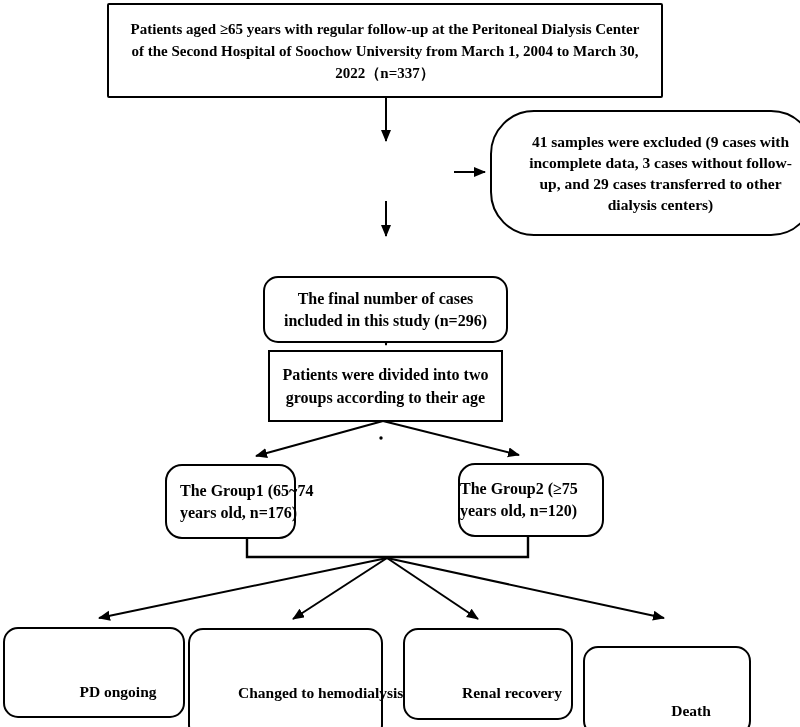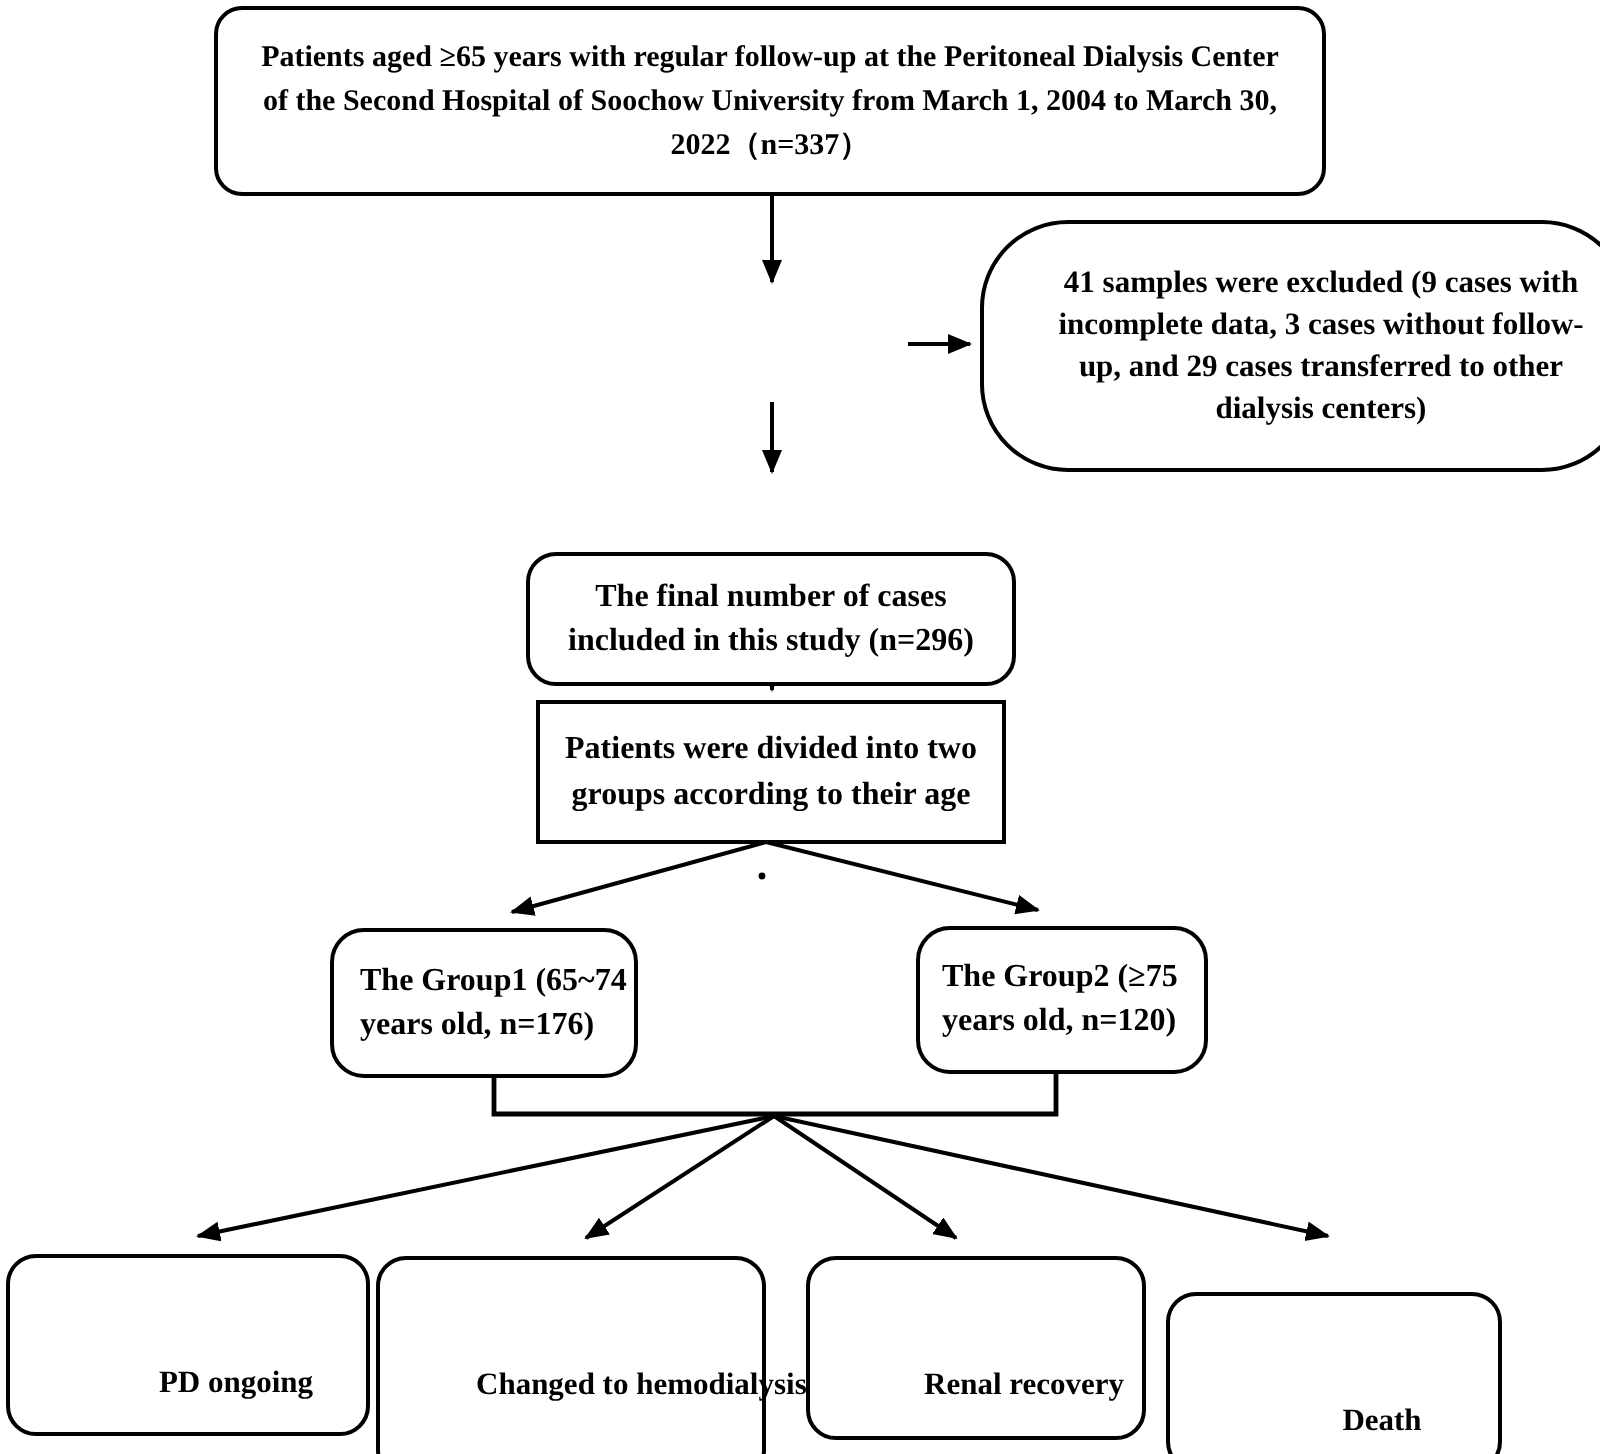--- a/index.html
+++ b/index.html
@@ -20,21 +20,21 @@
     display:flex;
     align-items:center;
     justify-content:center;
     font-weight:700;
     text-align:center;
     white-space:pre;
     z-index:2;
   }
   .node-initial{
     left:107px;top:3px;width:556px;height:95px;
-    border-radius:14px;border-width:2.4px;
+    border-radius:2px;border-width:2.4px;
     font-size:15px;line-height:22px;align-items:center;
   }
   .node-inclusion{
     left:302px;top:145px;width:152px;height:56px;
     border-radius:0;border-width:2.4px;
     font-size:17px;
   }
   .node-excluded{
     left:490px;top:110px;width:325px;height:126px;
     border-radius:44px;border-width:2.4px;
@@ -49,22 +49,22 @@
     left:268px;top:350px;width:235px;height:72px;
     border-radius:0;border-width:2.4px;
     font-size:16px;line-height:23px;
   }
   .node-group{
     border-radius:17px;border-width:2.4px;
     font-size:16px;line-height:22px;
     justify-content:flex-start;
     text-align:left;
   }
-  .node-group1{left:165px;top:464px;width:154px;height:75px;padding-left:13px;}
-  .node-group2{left:458px;top:463px;width:146px;height:74px;padding-left:11px;}
+  .node-group1{left:165px;top:464px;width:131px;height:75px;padding-left:13px;}
+  .node-group2{left:458px;top:463px;width:146px;height:74px;}
   .node-outcome{
     border-radius:15px;border-width:2.4px;
     font-size:15.5px;line-height:22px;
     display:block;
     padding-top:8px;
     padding-left:48px;
   }
   .node-outcome-pd{left:3px;top:627px;width:182px;height:91px;}
   .node-outcome-hd{left:188px;top:628px;width:195px;height:112px;}
   .node-outcome-renal{left:403px;top:628px;width:170px;height:92px;}

